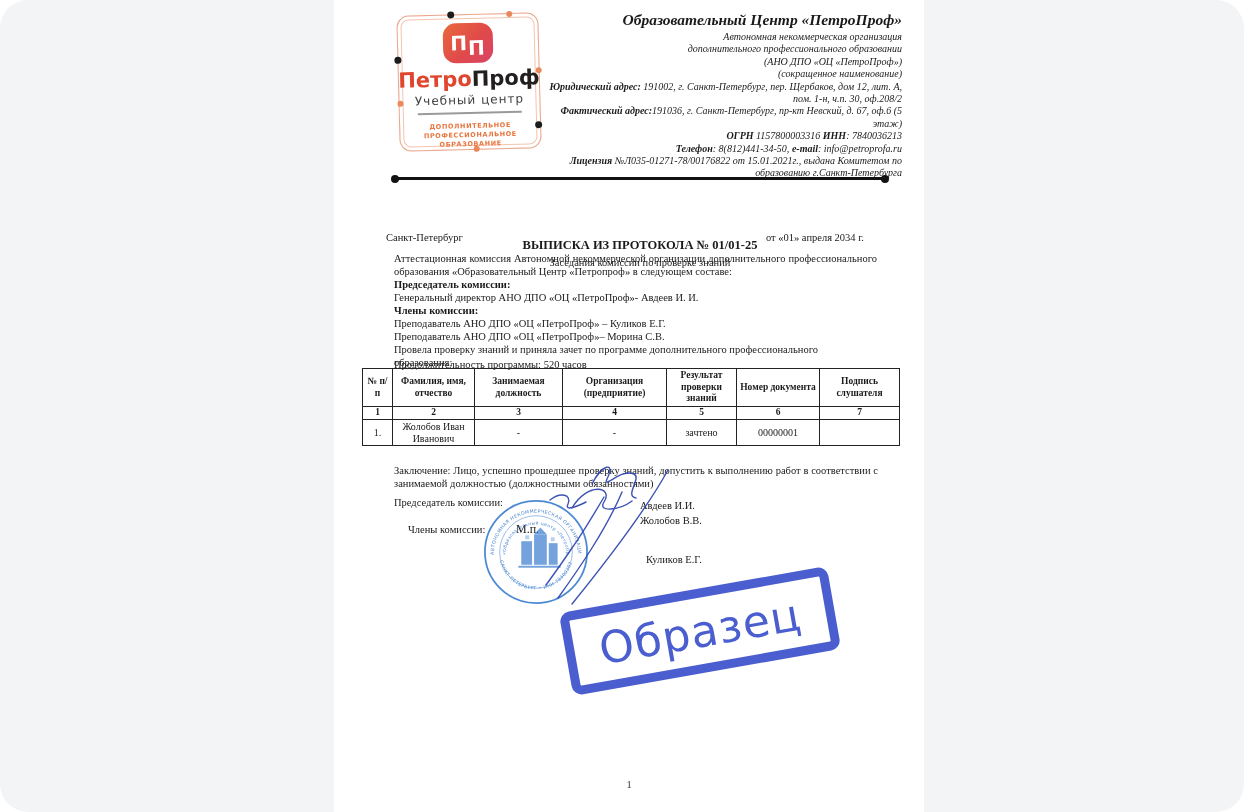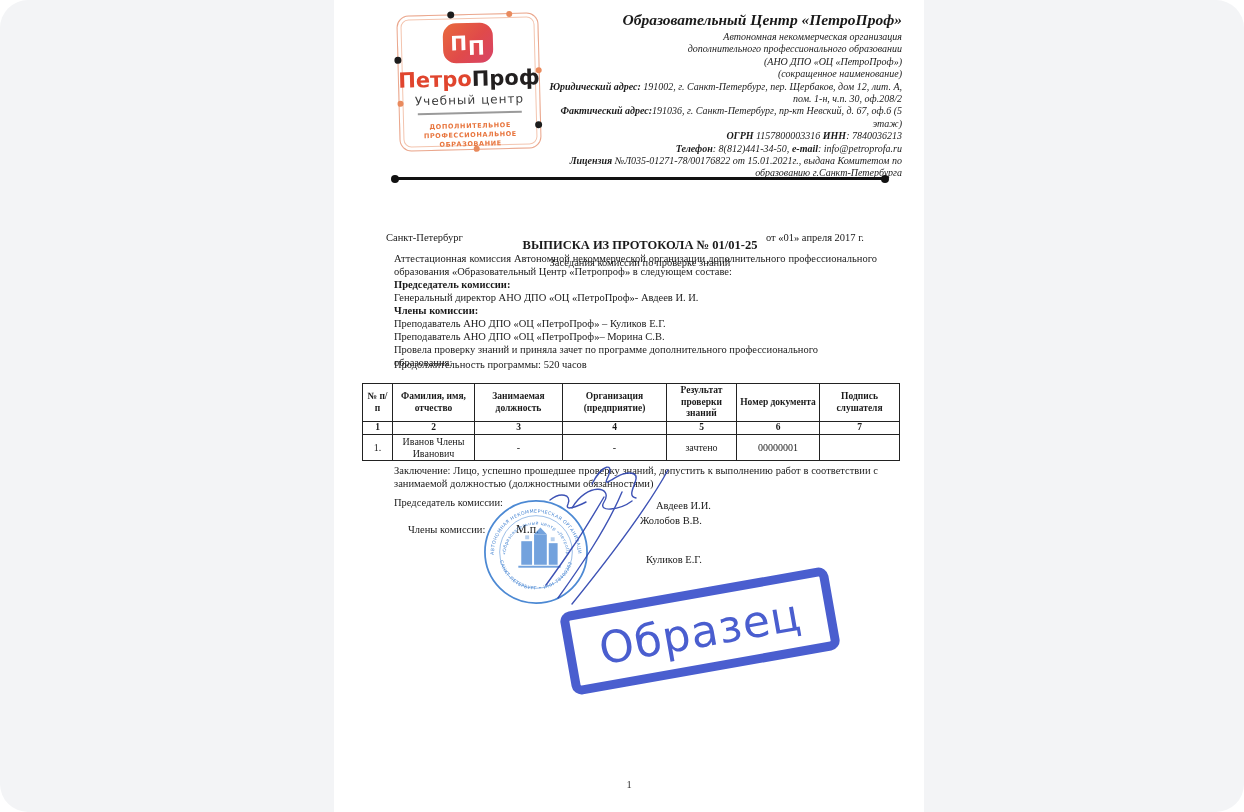--- a/index.html
+++ b/index.html
@@ -39,21 +39,21 @@
   .doc-head{position:absolute;left:60px;top:190px;width:492px;text-align:center;margin-top:48px;}
   .doc-title{font-size:12.5px;font-weight:bold;}
   .doc-subtitle{font-size:10.5px;font-weight:normal;margin-top:4px;}
   .city-date{position:absolute;left:52px;top:232px;width:478px;display:flex;justify-content:space-between;font-size:10.5px;}
   .body-text{position:absolute;left:60px;top:252px;width:483px;font-size:10.5px;line-height:13px;}
   .body-text .j{text-align:justify;}
   .body-text b{font-weight:bold;}
   .duration{position:absolute;left:60px;top:359px;font-size:10.5px;}
 
   
-  .results{position:absolute;left:28px;top:383px;width:537px;border-collapse:collapse;table-layout:fixed;
+  .results{position:absolute;left:28px;top:368px;width:537px;border-collapse:collapse;table-layout:fixed;
            font-size:9.5px;line-height:11.5px;}
   .results td,.results th{border:1.2px solid #222;text-align:center;vertical-align:middle;padding:1px 2px;box-sizing:border-box;}
   .results thead th{font-weight:bold;height:38px;}
   .results .numrow td{font-weight:bold;height:13px;padding:0;}
   .results tbody .datarow td{height:25px;font-size:10px;}
   .c1{width:30px;} .c2{width:82px;} .c3{width:88px;} .c4{width:104px;} .c5{width:70px;} .c6{width:83px;} .c7{width:80px;}
 
   .conclusion{position:absolute;left:60px;top:464px;width:484px;font-size:10.5px;line-height:13px;text-align:justify;}
 
   
@@ -112,21 +112,21 @@
 
     <div class="rule"></div>
 
     <div class="doc-head">
       <div class="doc-title">ВЫПИСКА ИЗ ПРОТОКОЛА № 01/01-25</div>
       <div class="doc-subtitle">Заседания комиссии по проверке знаний</div>
     </div>
 
     <div class="city-date">
       <span>Санкт-Петербург</span>
-      <span>от «01» апреля 2017 г.</span>
+      <span>от «01» апреля 2034 г.</span>
     </div>
 
     <div class="body-text">
       <div class="j">Аттестационная комиссия Автономной некоммерческой организации дополнительного профессионального образования «Образовательный Центр «Петропроф» в следующем составе:</div>
       <div><b>Председатель комиссии:</b></div>
       <div>Генеральный директор АНО ДПО «ОЦ «ПетроПроф»- Авдеев И. И.</div>
       <div><b>Члены комиссии:</b></div>
       <div>Преподаватель АНО ДПО «ОЦ «ПетроПроф» – Куликов Е.Г.</div>
       <div>Преподаватель АНО ДПО «ОЦ «ПетроПроф»– Морина С.В.</div>
       <div>Провела проверку знаний и приняла зачет по программе дополнительного профессионального образования:</div>
@@ -160,34 +160,34 @@
             <td>1</td>
             <td>2</td>
             <td>3</td>
             <td>4</td>
             <td>5</td>
             <td>6</td>
             <td>7</td>
           </tr>
       <tr class="datarow">
             <td>1.</td>
-            <td>Иванов Члены Иванович</td>
+            <td>Жолобов Иван Иванович</td>
             <td>-</td>
             <td>-</td>
             <td>зачтено</td>
             <td>00000001</td>
             <td></td>
           </tr>
         </tbody>
     </table>
 
     <div class="conclusion">Заключение: Лицо, успешно прошедшее проверку знаний, допустить к выполнению работ в соответствии с занимаемой должностью (должностными обязанностями)</div>
 
     <div class="sig" style="left:60px;top:497px;">Председатель  комиссии:</div>
-    <div class="sig" style="left:322px;top:500px;">Авдеев И.И.</div>
+    <div class="sig" style="left:306px;top:500px;">Авдеев И.И.</div>
     <div class="sig" style="left:74px;top:524px;">Члены комиссии:</div>
     <div class="sig" style="left:306px;top:515px;">Жолобов В.В.</div>
     <div class="sig" style="left:312px;top:554px;">Куликов Е.Г.</div>
     <div class="mp">М.п.</div>
 
     <svg class="stamp" viewBox="0 0 110 110">
       <defs>
         <path id="arcTop" d="M 12,58 A 43,43 0 1 1 98,58" fill="none"></path>
         <path id="arcBot" d="M 18,64 A 38,38 0 0 0 92,64" fill="none"></path>
         <path id="arcIn" d="M 24,58 A 31,31 0 1 1 86,58" fill="none"></path>

